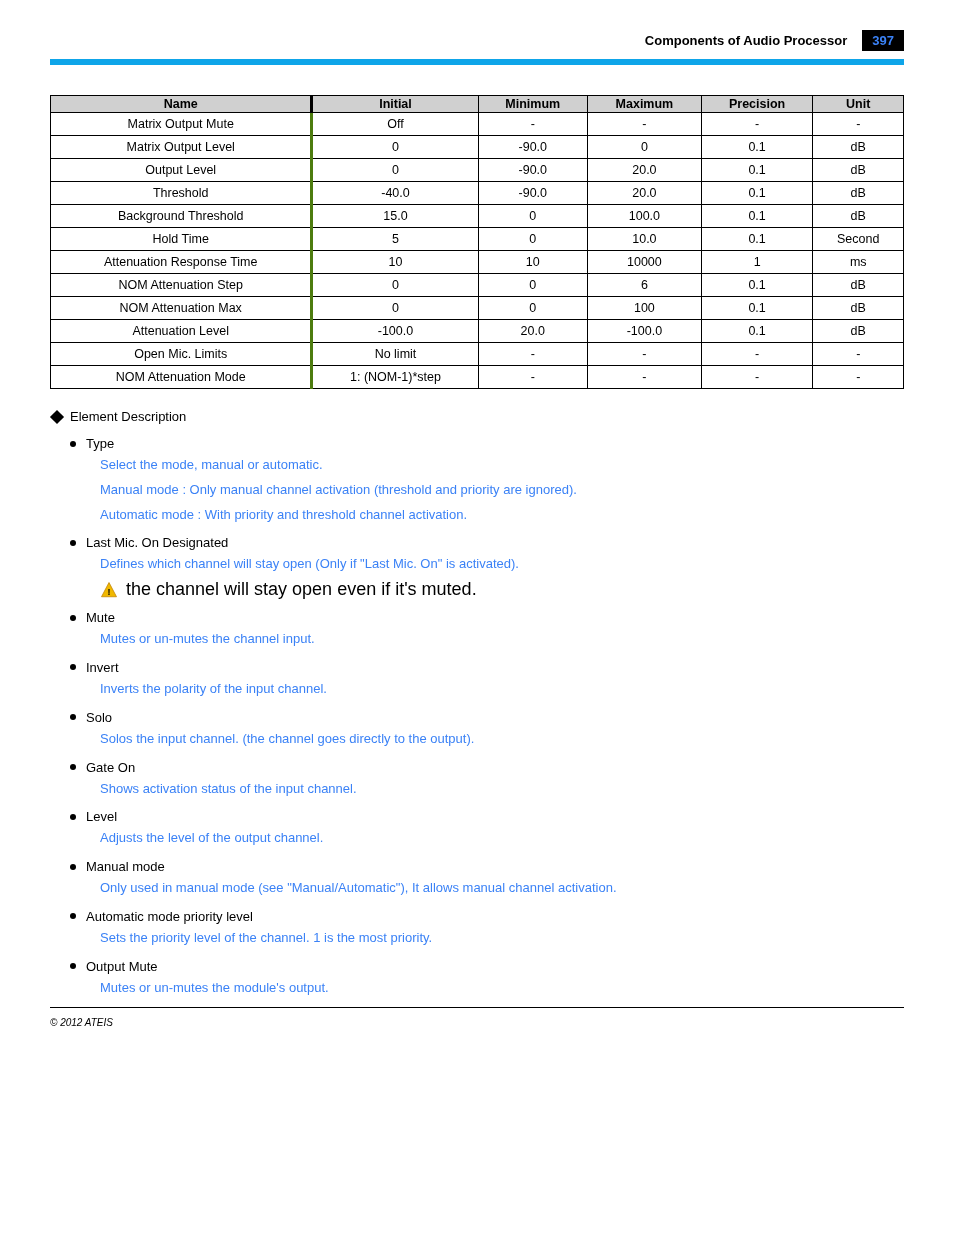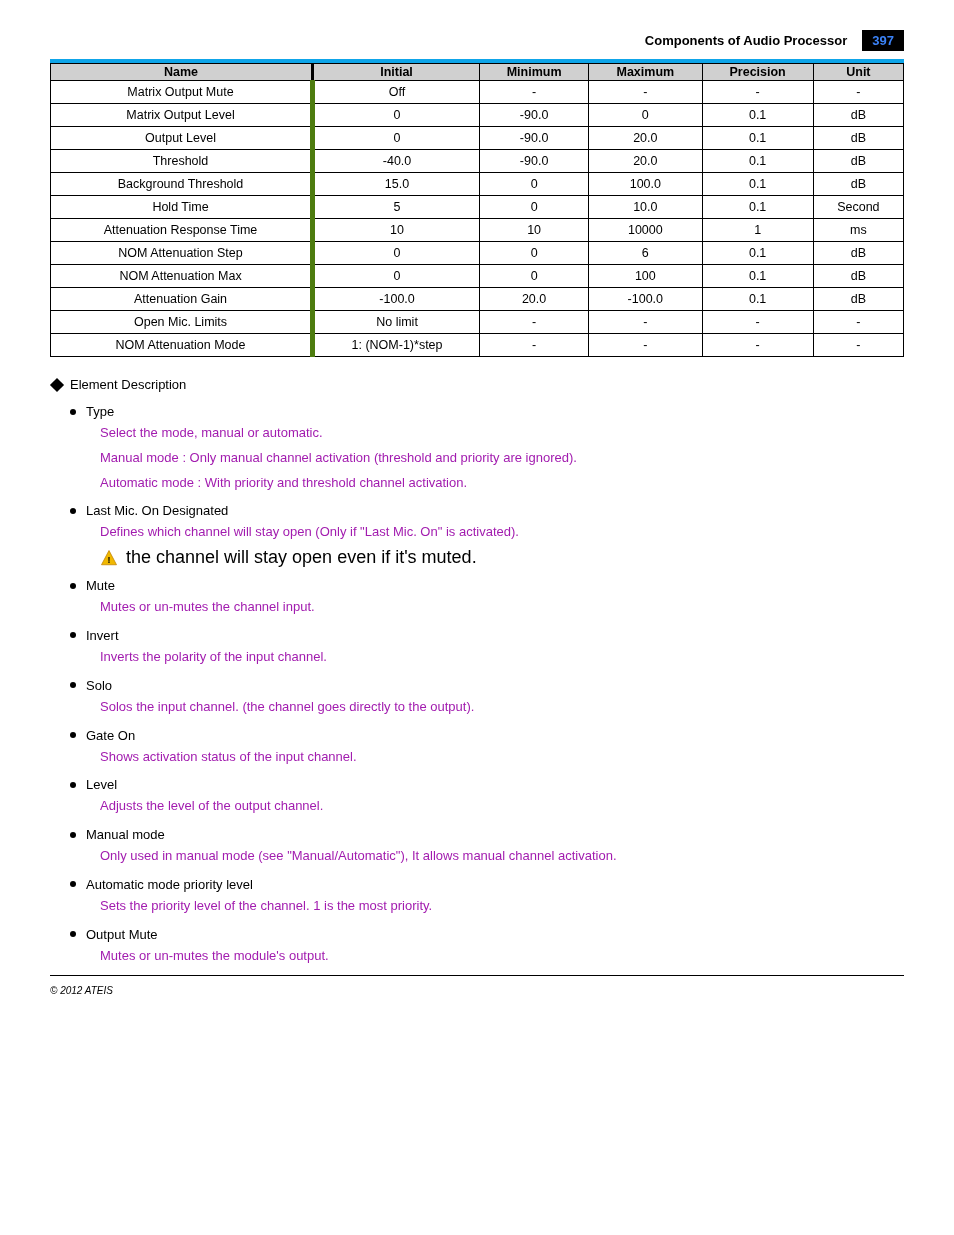--- a/index.html
+++ b/index.html
@@ -16,22 +16,23 @@
     .page-container {
       padding: 30px 50px 40px 50px;
       position: relative;
     }
 
     
     .page-header {
       display: flex;
       justify-content: flex-end;
       align-items: center;
-      border-bottom: 4px solid #0ea5e9;
+      border-bottom: 6px solid #0ea5e9;
       padding-bottom: 8px;
+      margin-bottom: 30px;
     }
     .header-title {
       font-weight: bold;
       font-size: 13px;
       margin-right: 15px;
     }
     .header-page-num {
       background: #000;
       color: #3b82f6;
       padding: 3px 10px;
@@ -58,21 +59,21 @@
       padding: 4px 8px;
       text-align: center;
     }
     .data-table td:first-child {
       text-align: center;
     }
     .data-table tr:first-child th:first-child {
       border-right: 3px solid #000;
     }
     .data-table td:first-child {
-      border-right: 5px solid #4d7c0f;
+      border-right: 3px solid #4d7c0f;
     }
     .data-table th:first-child {
       border-right: 3px solid #000;
     }
 
     
     .element-description {
       margin-top: 10px;
     }
     .section-header {
@@ -114,21 +115,21 @@
       flex-shrink: 0;
     }
     .bullet-item-label span {
       font-size: 13px;
     }
     .sub-text {
       padding-left: 30px;
       font-size: 13px;
       line-height: 1.6;
       margin-bottom: 4px;
-      color: #a21caf;
+      color: #3b82f6;
     }
 
     .warning-line {
       display: flex;
       align-items: center;
       padding-left: 30px;
       margin-bottom: 6px;
     }
     .warning-icon {
       width: 18px;
@@ -243,21 +244,21 @@
         </tr>
         <tr>
           <td>NOM Attenuation Max</td>
           <td>0</td>
           <td>0</td>
           <td>100</td>
           <td>0.1</td>
           <td>dB</td>
         </tr>
         <tr>
-          <td>Attenuation Gain</td>
+          <td>Attenuation Level</td>
           <td>-100.0</td>
           <td>20.0</td>
           <td>-100.0</td>
           <td>0.1</td>
           <td>dB</td>
         </tr>
         <tr>
           <td>Open Mic. Limits</td>
           <td>No limit</td>
           <td>-</td>

